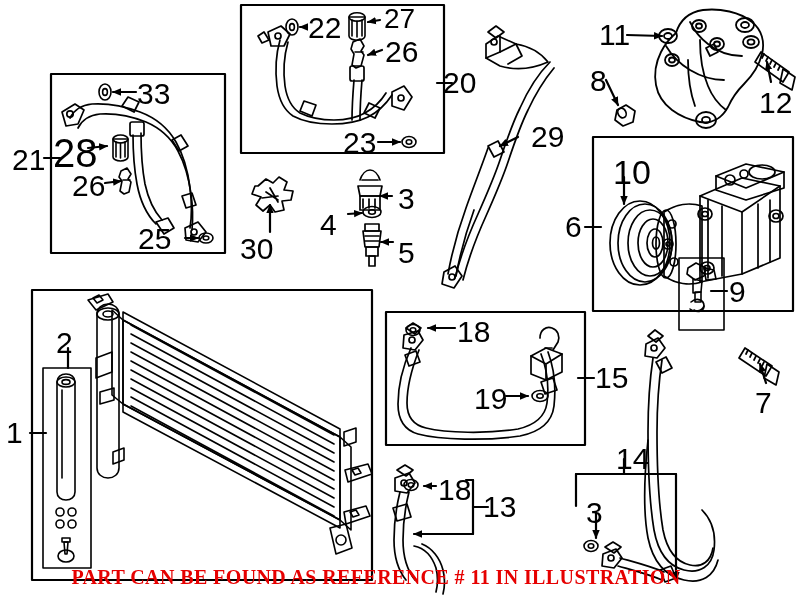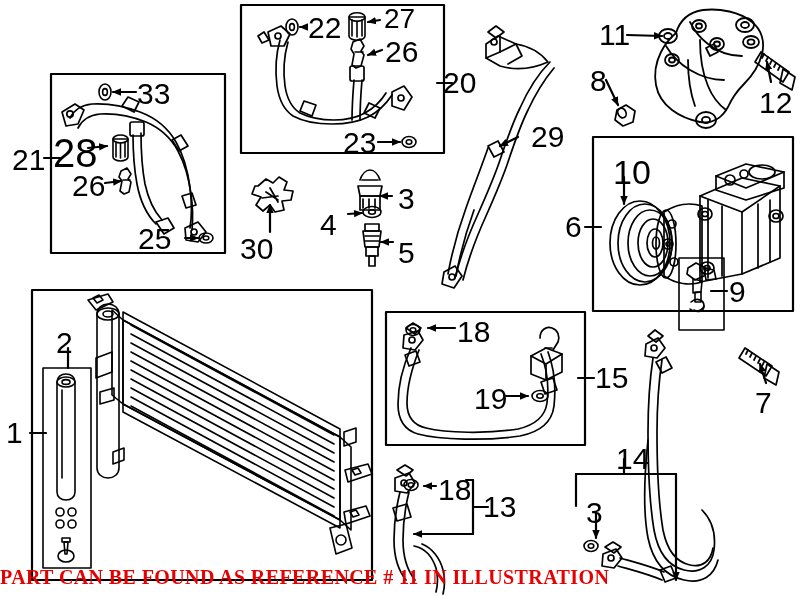--- a/index.html
+++ b/index.html
@@ -1,21 +1,21 @@
 <!DOCTYPE html>
 <html><head>
 <meta charset="utf-8">
 <style>
   html,body{margin:0;padding:0;background:#fff;}
   body{width:800px;height:596px;overflow:hidden;font-family:"Liberation Sans",sans-serif;}
   #stage{position:relative;width:800px;height:596px;background:#fff;}
   #stage svg{position:absolute;left:0;top:0;}
   .cal{position:absolute;font-family:"Liberation Sans",sans-serif;font-weight:400;color:#000;
        line-height:1;white-space:nowrap;user-select:none;}
-  .banner{position:absolute;left:0;top:566px;width:752px;
+  .banner{position:absolute;left:0;top:566px;width:752px;text-align:center;
           font-family:"Liberation Serif",serif;font-weight:700;font-size:20px;
           letter-spacing:0.4px;color:#e60000;white-space:nowrap;}
 </style>
 </head>
 <body>
 
 <div id="stage">
 
   <svg width="800" height="596" viewBox="0 0 800 596">
     <defs>

